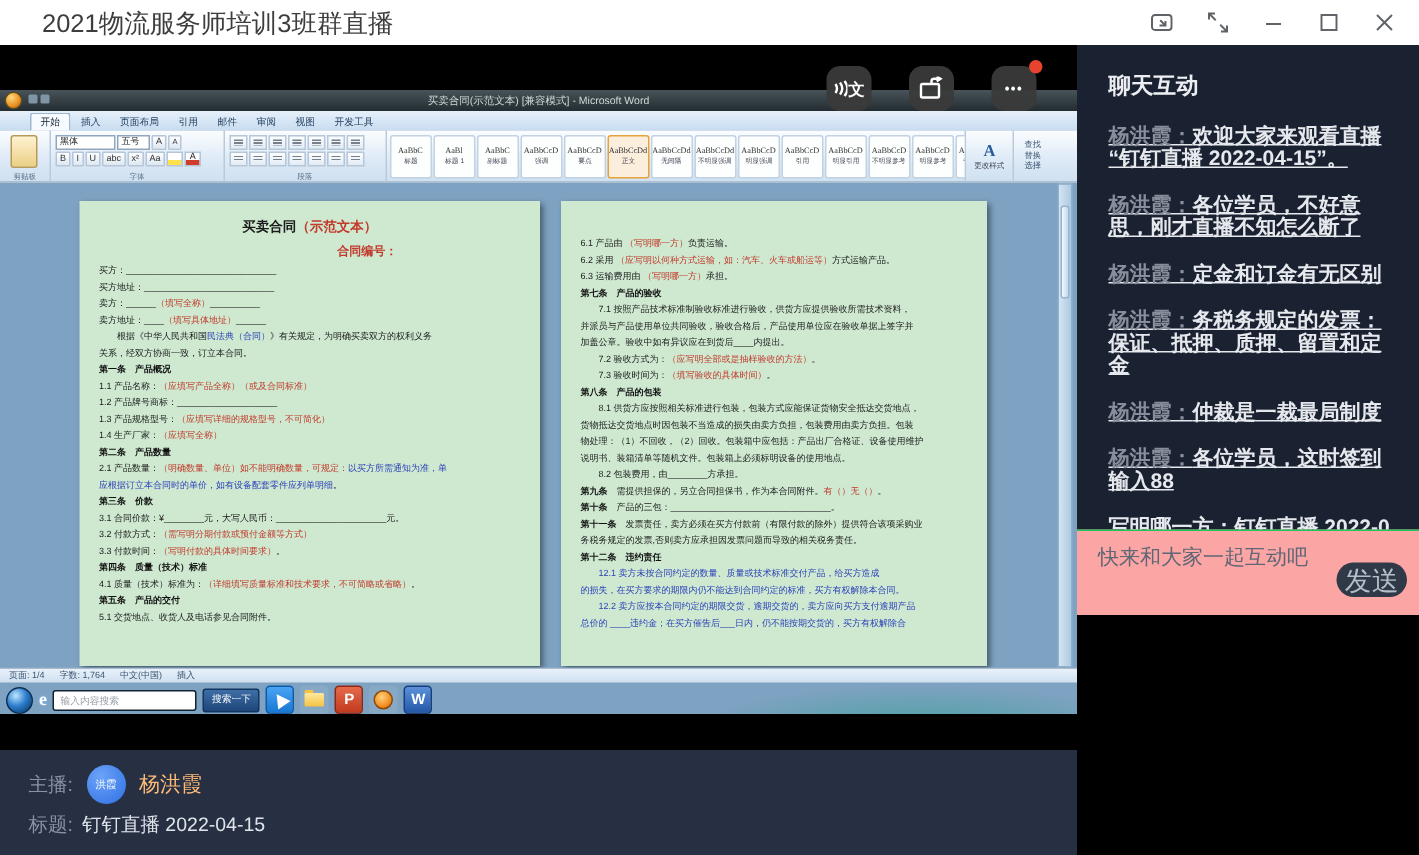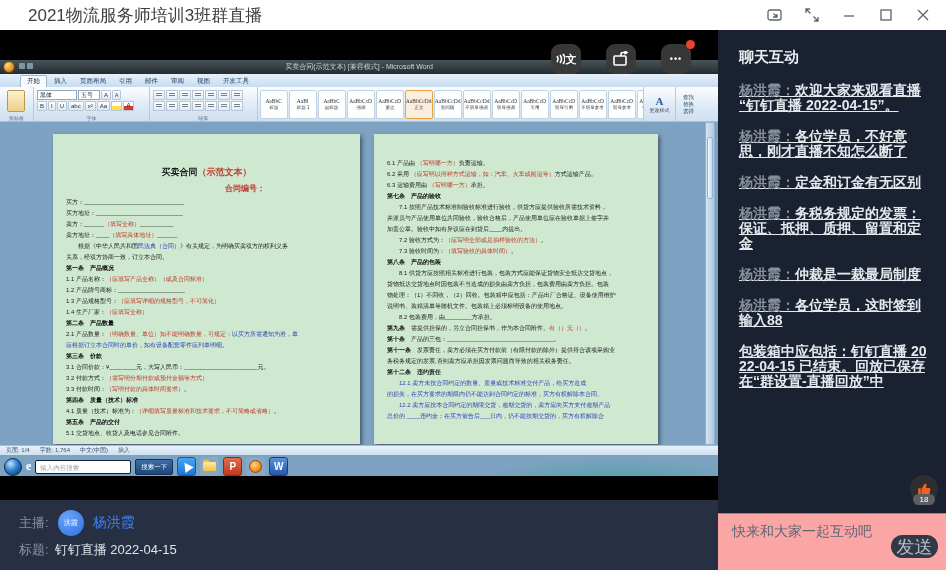--- a/index.html
+++ b/index.html
@@ -48,21 +48,21 @@
   .schip.sel{border:1.5px solid #e7a33b;background:#fceedd;}
   .schip .smp{font-family:"Liberation Serif",serif;font-size:5.5px;color:#333;white-space:nowrap;}
   .schip .lbl{font-size:5px;color:#445;white-space:nowrap;transform:scale(.9);}
   .chg{width:32px;display:flex;flex-direction:column;align-items:center;justify-content:center;}
   .bigA{font-size:11px;font-weight:bold;color:#2a5c9c;font-family:"Liberation Serif",serif;}
   .chg span.t{font-size:5px;color:#445;}
   .editg{width:42px;display:flex;flex-direction:column;justify-content:center;gap:1px;border-right:none;}
   .editg .ei{font-size:5.5px;color:#37536f;line-height:6px;padding-left:6px;}
   .w-doc{position:relative;height:323px;background:#7ea2c2;overflow:hidden;}
   .page{position:absolute;background:#cfe9d1;box-shadow:2px 2px 4px rgba(0,0,0,.45);}
-  .pg-left{left:53px;top:12px;width:307px;height:310px;padding-top:32px;box-sizing:border-box;}
+  .pg-left{left:53px;top:12px;width:307px;height:310px;padding-top:11px;box-sizing:border-box;}
   .pg-right{left:374px;top:12px;width:284px;height:310px;padding-top:24px;box-sizing:border-box;}
   .doc-title{text-align:center;font-size:9px;font-weight:bold;margin-bottom:4px;}
   .doc-sub{font-size:8px;font-weight:bold;padding-left:56%;margin-bottom:3px;}
   .pg-line{font-size:6px;line-height:11px;padding:0 13px;white-space:nowrap;overflow:hidden;}
   .sg-k{color:#1b1b1b;} .sg-r{color:#c23a2b;} .sg-b{color:#2a3fb8;} .sg-h{color:#101010;font-weight:bold;}
   .vscroll{position:absolute;right:3px;top:0;width:10px;height:100%;background:linear-gradient(90deg,#d5e4f1,#accae2);border:1px solid #8fb0cc;box-sizing:border-box;}
   .vthumb{margin:14px 1px 0;height:60px;background:linear-gradient(90deg,#f2f8fd,#c3d9ec);border:1px solid #93b3cf;border-radius:2px;}
   .w-status{height:9px;background:linear-gradient(#e8f1fa,#cfe0f0);border-top:1px solid #a9bccf;display:flex;align-items:center;gap:10px;padding-left:6px;}
   .w-status span{font-size:6px;color:#3d5672;white-space:nowrap;}
   
@@ -80,25 +80,25 @@
   .folder-shape:before{content:"";position:absolute;top:-2px;left:0;width:6px;height:2px;background:#f4c341;border-radius:1px 1px 0 0;}
   .t-ppt{background:linear-gradient(#e5694a,#c23a1e);border:1px solid #8f2812;color:#fff;font-size:10px;font-weight:bold;}
   .t-rec{background:rgba(255,255,255,.08);}
   .rec-circle{width:13px;height:13px;border-radius:50%;background:radial-gradient(circle at 40% 35%,#ffd27a,#f08a1d 65%,#b85f08);border:1px solid #8a4a08;box-sizing:border-box;}
   .t-word{background:linear-gradient(#5a91d8,#2458a8);border:1px solid #173f80;color:#fff;font-size:10px;font-weight:bold;}
   
   .footer{position:absolute;left:0;bottom:0;width:718px;height:70px;background:#273043;}
   .f-row1{position:absolute;left:19px;top:10px;display:flex;align-items:center;gap:9px;}
   .f-label{font-size:13px;color:#8a93a5;}
   .avatar{width:26px;height:26px;border-radius:50%;background:radial-gradient(circle at 35% 30%,#6ba4f8,#2f6fe4);color:#fff;font-size:7px;display:flex;align-items:center;justify-content:center;}
-  .f-name{font-size:14px;color:#3b82f6;text-align:right;}
+  .f-name{font-size:14px;color:#fdba74;text-align:right;}
   .f-row2{position:absolute;left:19px;top:41px;display:flex;gap:6px;align-items:center;}
   .f-title{font-size:13px;color:#dfe3ea;}
   
-  .chat{position:relative;width:228px;height:540px;background:#1a2130;flex:0 0 228px;overflow:hidden;}
+  .chat{position:relative;width:228px;height:380px;background:#1a2130;flex:0 0 228px;overflow:hidden;}
   .chat-header{padding:18px 0 0 21px;font-size:15px;font-weight:bold;color:#eceef2;}
   .messages{margin-top:16px;padding:0 12px 0 21px;height:400px;overflow:hidden;}
   .msg{margin-bottom:16px;font-size:14px;line-height:15px;color:#e5e8ed;font-weight:bold;word-break:break-all;text-decoration:underline;}
   .msg .sender{color:#878e9b;font-weight:bold;}
   .msg.sys .sender{color:#e5e8ed;}
   .like{position:absolute;top:445px;right:8px;width:28px;height:28px;border-radius:50%;background:#2e2e30;display:flex;align-items:center;justify-content:center;z-index:5;}
   .like svg{fill:#f2641d;}
   .like-badge{position:absolute;top:464px;right:11px;min-width:16px;height:11px;border-radius:6px;background:#5c5e62;color:#fff;font-size:8px;line-height:11px;text-align:center;padding:0 3px;z-index:6;}
   .input-area{position:absolute;left:0;bottom:0;width:228px;height:56px;border-top:1px solid #22c55e;background:#fca5a5;}
   .input-ph{position:absolute;left:14px;top:9px;font-size:14px;color:#5f6775;}
@@ -401,21 +401,21 @@
 
     <div class="chat">
       <div class="chat-header">聊天互动</div>
       <div class="messages" id="chat-messages">
           <div class="msg"><span class="sender">杨洪霞：</span><span>欢迎大家来观看直播 “钉钉直播 2022-04-15”。</span></div>
           <div class="msg"><span class="sender">杨洪霞：</span><span>各位学员，不好意思，刚才直播不知怎么断了</span></div>
           <div class="msg"><span class="sender">杨洪霞：</span><span>定金和订金有无区别</span></div>
           <div class="msg"><span class="sender">杨洪霞：</span><span>务税务规定的发票：保证、抵押、质押、留置和定金</span></div>
           <div class="msg"><span class="sender">杨洪霞：</span><span>仲裁是一裁最局制度</span></div>
           <div class="msg"><span class="sender">杨洪霞：</span><span>各位学员，这时签到输入88</span></div>
-          <div class="msg sys"><span class="sender">包装箱中应包括：</span><span>钉钉直播 2022-04-15 已结束。回放已保存在“群设置-直播回放”中</span></div>
+          <div class="msg sys"><span class="sender">写明哪一方：</span><span>钉钉直播 2022-04-15 已结束。回放已保存在“群设置-直播回放”中</span></div>
         </div>
       <div class="like">
         <svg width="15" height="15" viewBox="0 0 24 24">
             <path d="M2 10 h4 v11 H2 z M7 21 h10.5 c1.2 0 2.2-.8 2.4-2 l1.5-7 c.3-1.3-.7-2.5-2-2.5 h-5 l.8-4.5 c.2-1.2-.7-2.3-1.9-2.3 -.7 0-1.3.4-1.6 1 L8 10 H7 z"></path>
           </svg>
       </div>
       <div class="like-badge">18</div>
       <div class="input-area">
         <div class="input-ph">快来和大家一起互动吧</div>
         <div class="send-btn">发送</div>

